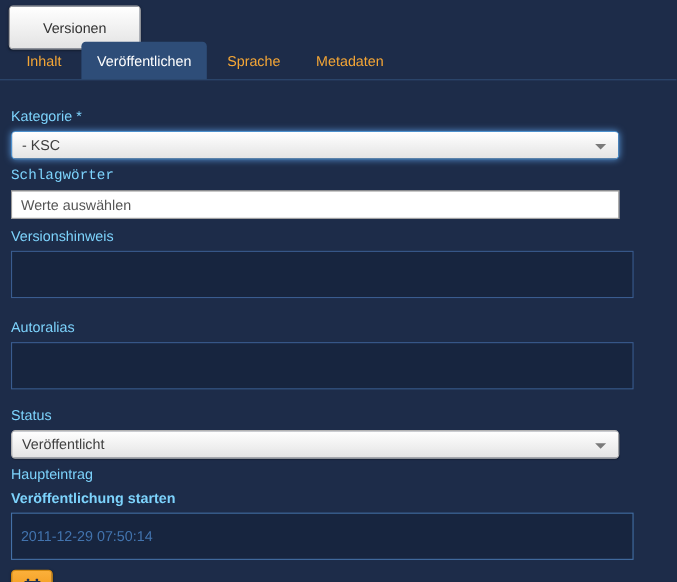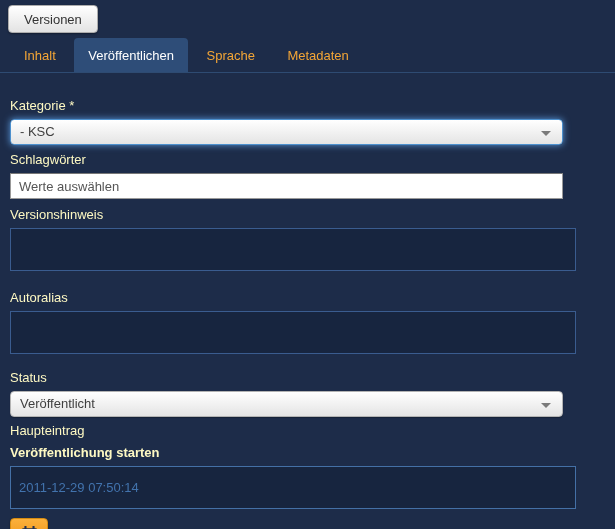--- a/index.html
+++ b/index.html
@@ -6,21 +6,21 @@
   html, body {
     width: 615px; height: 529px;
     background: #1d2c49;
     font-family: "Liberation Sans", sans-serif;
     overflow: hidden;
   }
 
   
   .btn-versions {
     position: absolute; left: 8px; top: 5px;
-    height: 28px; padding: 0 15px;
+    height: 40px; padding: 0 30px;
     font-family: "Liberation Sans", sans-serif;
     font-size: 13px; color: #333;
     background: linear-gradient(#ffffff, #e3e3e3);
     border: 1px solid #adadad;
     border-radius: 4px;
     box-shadow: 0 1px 2px rgba(0,0,0,.35);
     cursor: pointer;
   }
 
   
@@ -42,25 +42,25 @@
   .tab.active {
     background: #2e4d78;
     color: #ffffff;
   }
 
   
   .form { position: absolute; left: 10px; top: 74px; width: 605px; }
   .lbl {
     display: block;
     font-size: 13px; line-height: 14px;
-    color: #fef9c3;
+    color: #7dd3fc;
     margin-bottom: 6px;
   }
   .lbl.g1 { margin-top: 25px; }
-  .lbl.g2 { margin-top: 8px; }
+  .lbl.g2 { margin-top: 8px; font-family: Liberation Mono, monospace; }
   .lbl.g3 { margin-top: 9px; }
   .lbl.g4 { margin-top: 20px; }
   .lbl.g5 { margin-top: 17px; }
   .lbl.g6 { margin-top: 7px; }
   .lbl.g7 { margin-top: 8px; font-weight: bold; }
 
   .sel {
     position: relative;
     width: 553px; height: 26px;
     background: linear-gradient(#ffffff, #e4e4e4);

